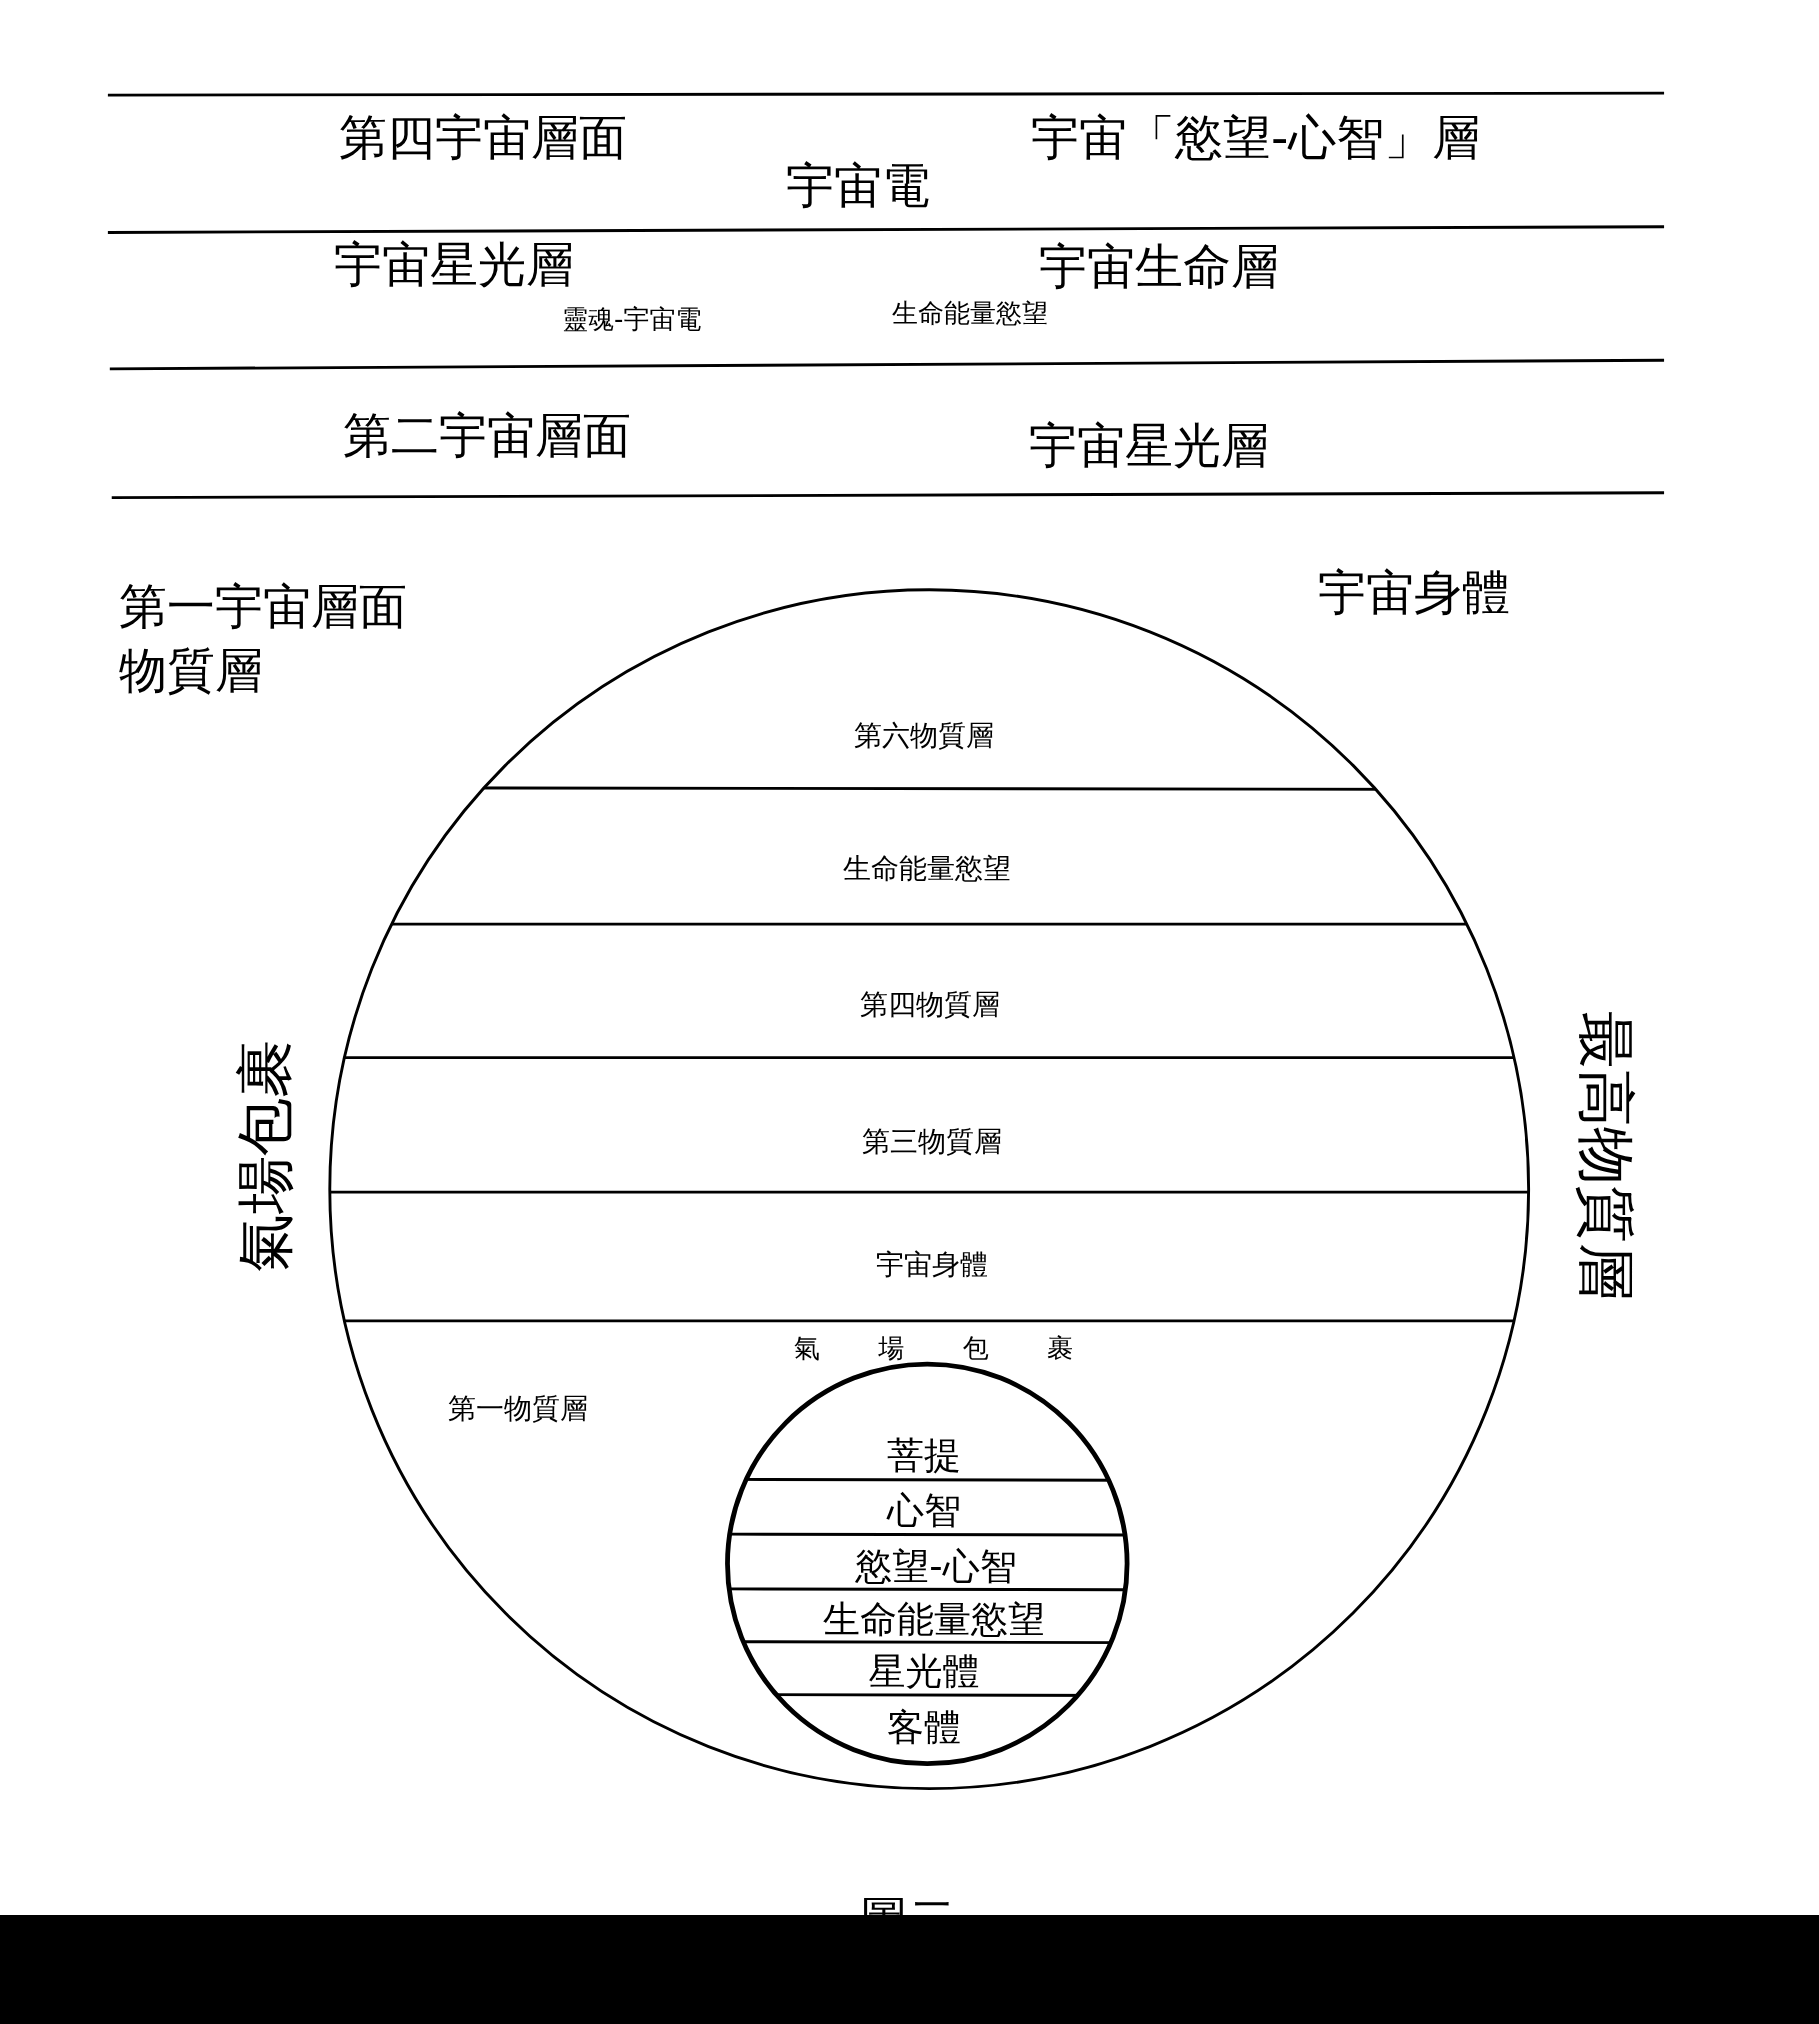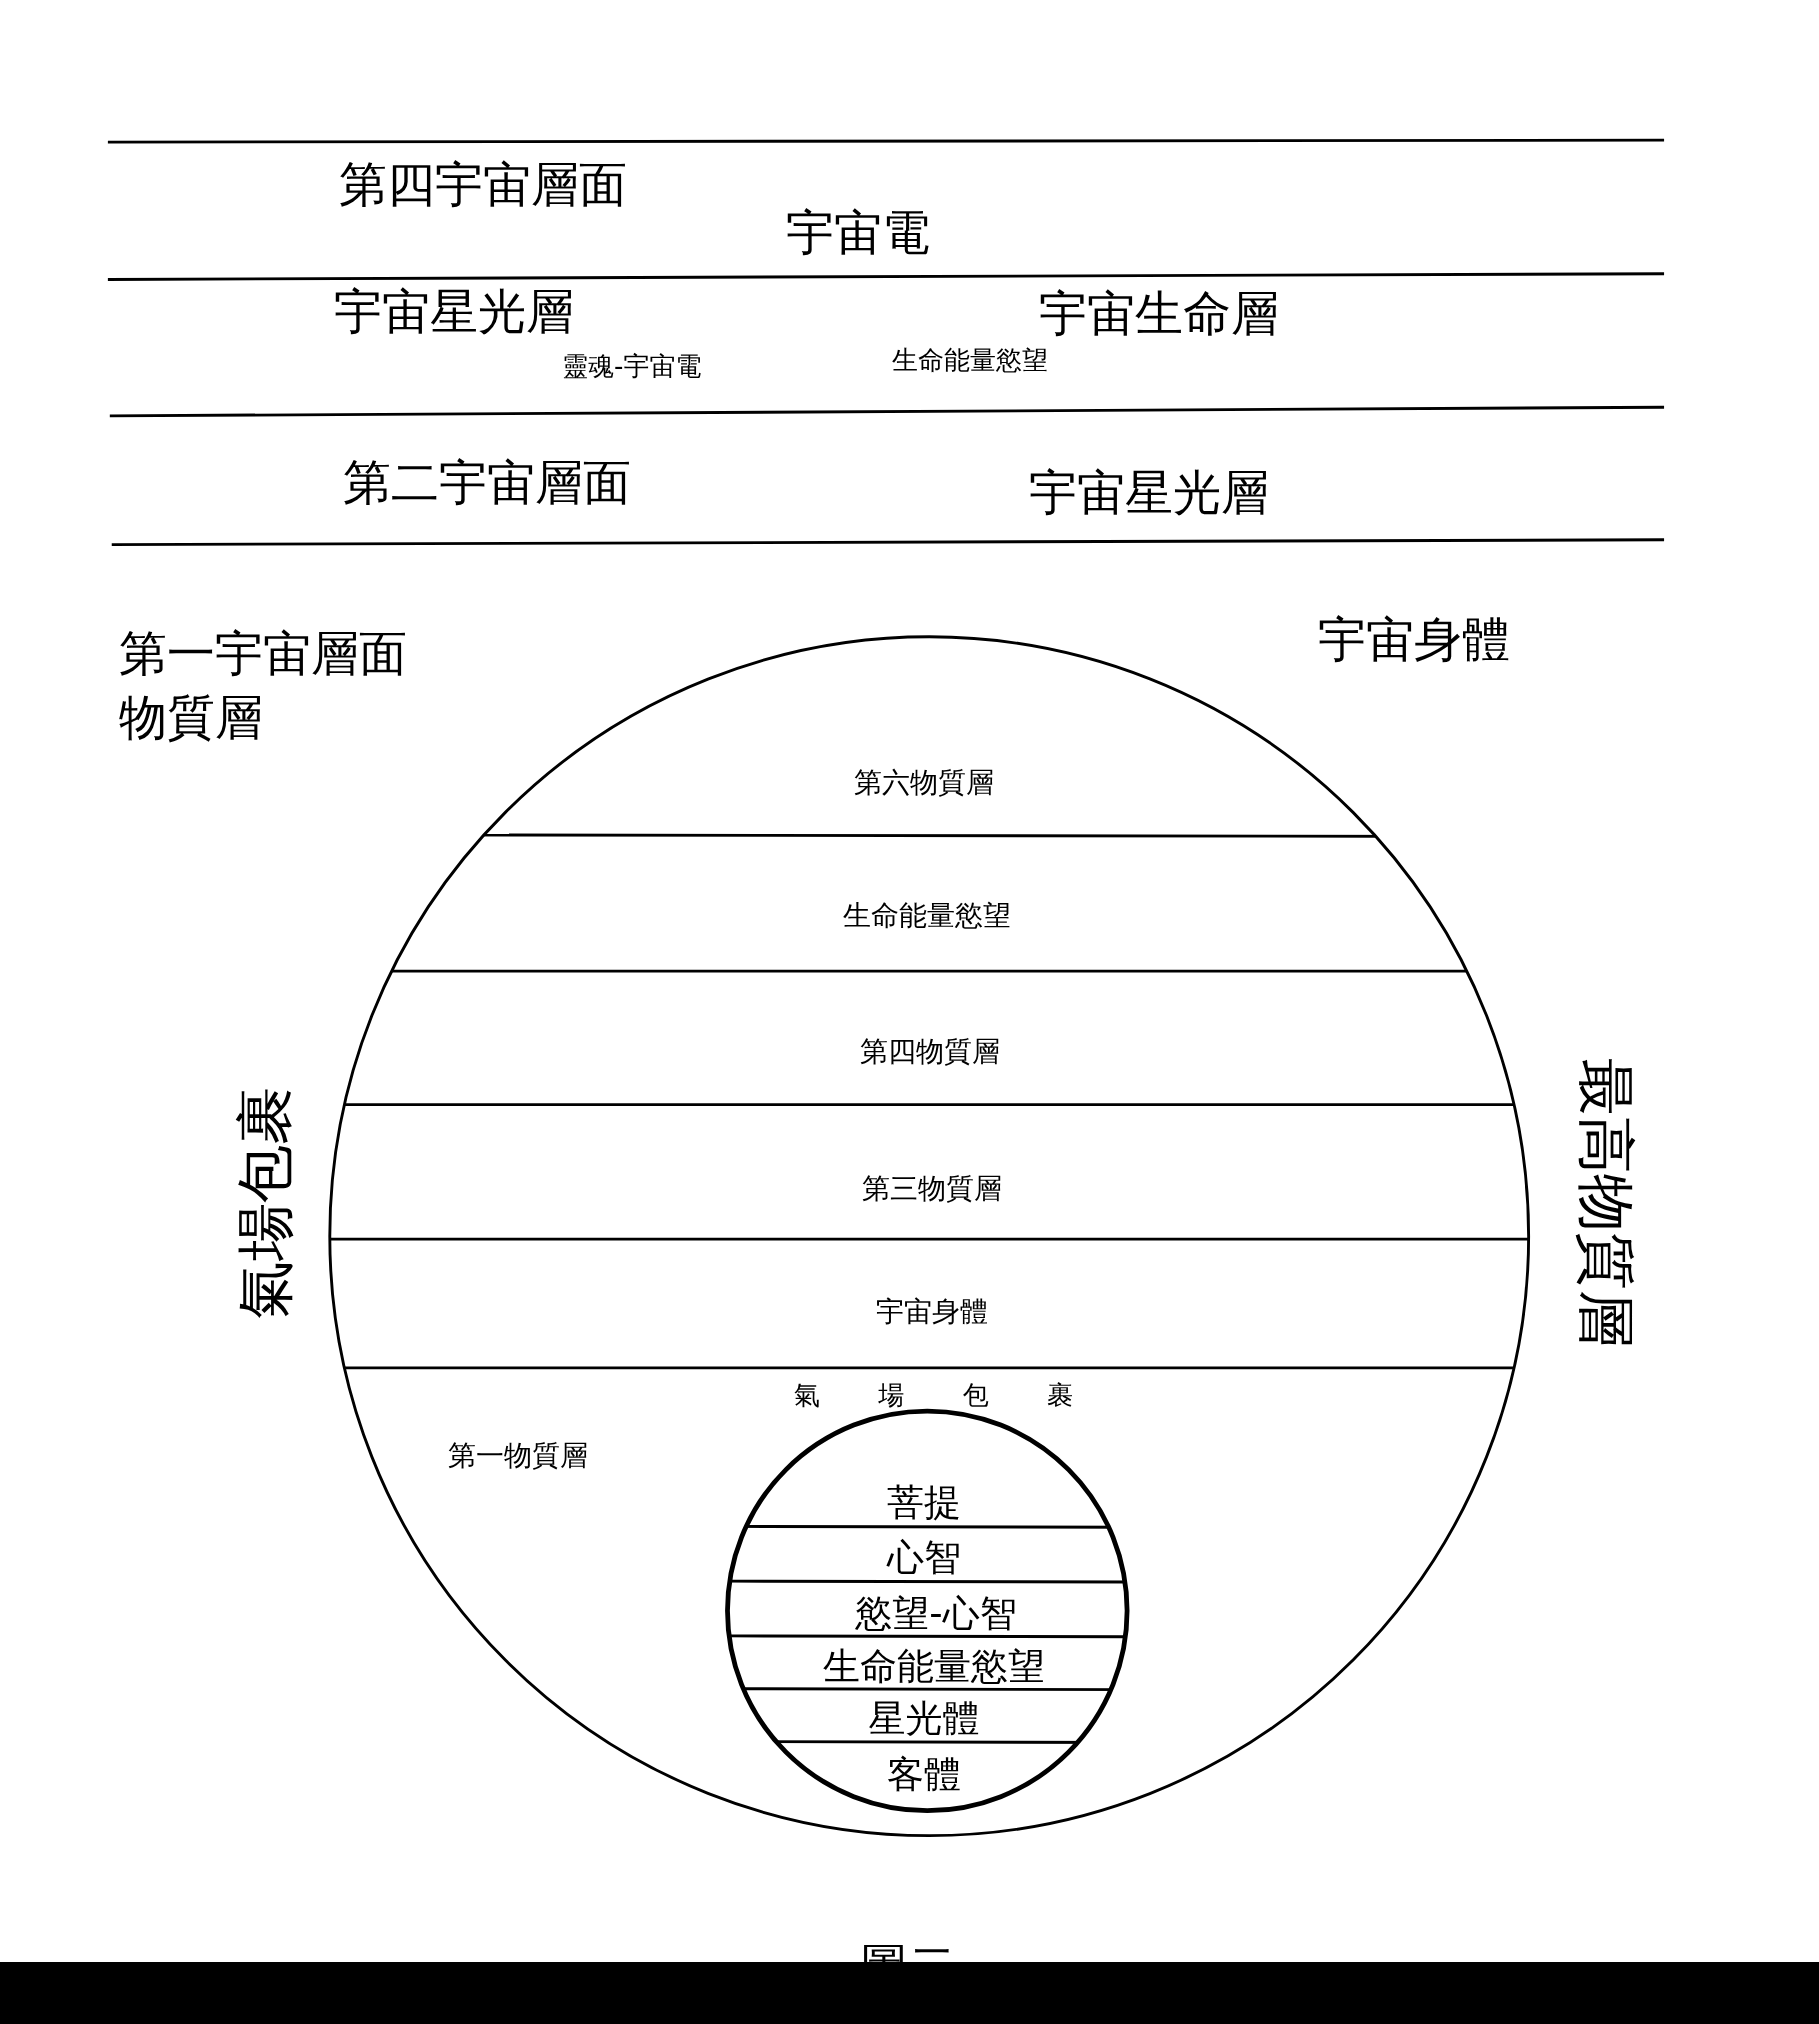--- a/index.html
+++ b/index.html
@@ -1,21 +1,21 @@
 <!DOCTYPE html>
 <html><head>
   <meta charset="utf-8">
   <style>
     html, body { margin: 0; padding: 0; }
     body {
       width: 1820px; height: 2024px; position: relative; overflow: hidden;
       background: #ffffff; color: #000000;
       font-family: "DejaVu Sans", "Liberation Sans", sans-serif;
     }
-    #diagram { position: absolute; left: 0; top: 0; width: 1820px; height: 1516px; margin-top: 47px; }
+    #diagram { position: absolute; left: 0; top: 0; width: 1820px; height: 1516px; }
     .lbl { position: absolute; white-space: nowrap; line-height: 1; color: #000; }
     .xl { font-size: 48px; }
     .lg { font-size: 28px; }
     .md { font-size: 26px; }
     .sm { font-size: 37px; }
     .vert { font-size: 58px; position: absolute; white-space: nowrap; line-height: 1; }
     .spaced { letter-spacing: 25px; }
     .center { transform: translateX(-50%); }
     #bottom-bar { position: absolute; left: 0; top: 1915px; width: 1820px; height: 110px; background: #000; }
   </style>
@@ -51,20 +51,21 @@
     <g clip-path="url(#smallclip)">
       <line x1="740" y1="1540" x2="1190" y2="1541" stroke="#000" stroke-width="3"></line>
       <line x1="740" y1="1597" x2="1190" y2="1598" stroke="#000" stroke-width="3"></line>
       <line x1="740" y1="1654" x2="1190" y2="1655" stroke="#000" stroke-width="3"></line>
       <line x1="740" y1="1709" x2="1190" y2="1710" stroke="#000" stroke-width="3"></line>
       <line x1="740" y1="1764" x2="1190" y2="1765" stroke="#000" stroke-width="3"></line>
     </g>
   </svg>
 
   <span class="lbl xl" style="left:339px;top:113px">第四宇宙層面</span>
+  <span class="lbl xl" style="left:1031px;top:113px">宇宙「慾望-心智」層</span>
   <span class="lbl xl" style="left:786px;top:161px">宇宙電</span>
 
   <span class="lbl xl" style="left:334px;top:240px">宇宙星光層</span>
   <span class="lbl xl" style="left:1039px;top:242px">宇宙生命層</span>
   <span class="lbl md" style="left:562px;top:306px">靈魂-宇宙電</span>
   <span class="lbl md" style="left:892px;top:300px">生命能量慾望</span>
 
   <span class="lbl xl" style="left:343px;top:411px">第二宇宙層面</span>
   <span class="lbl xl" style="left:1029px;top:421px">宇宙星光層</span>
 

